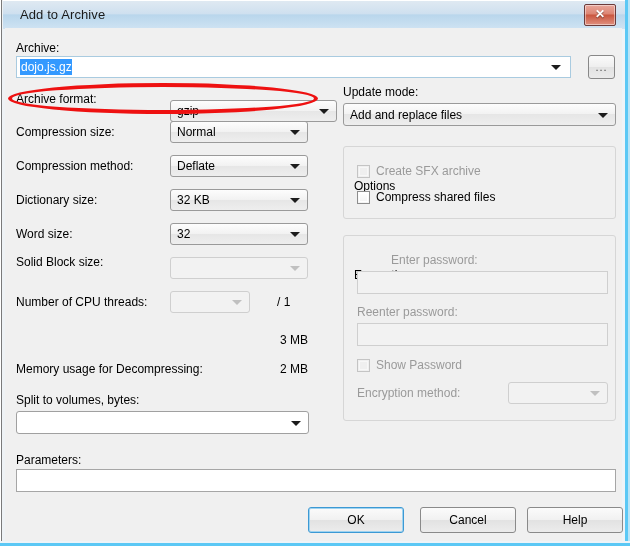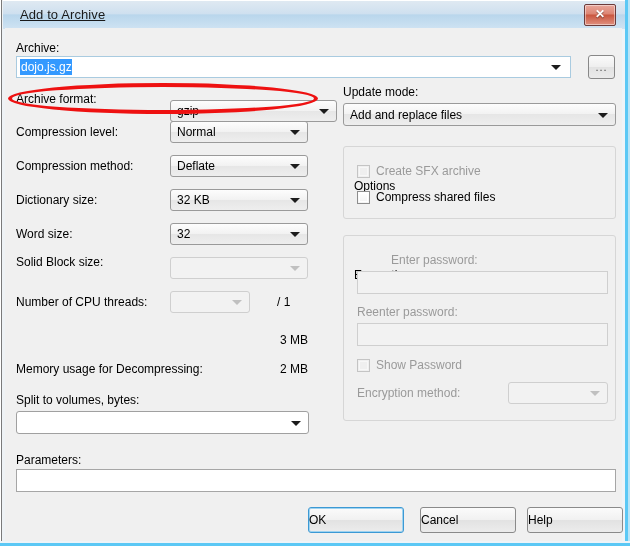--- a/index.html
+++ b/index.html
@@ -34,21 +34,20 @@
   }
   .titlebar {
     position: absolute; left: 3px; top: 0; right: 5px; height: 28px;
     background: linear-gradient(to bottom, #dfe9f2 0%, #cfe0ef 45%, #b9d6ec 50%, #cfe3f3 100%);
     border-top: 1px solid #ffffff;
   }
   .titlebar-text {
     position: absolute; left: 17px; top: 6px;
     font-size: 13px; color: #1a1a1a;
     letter-spacing: 0.1px;
-    text-decoration: underline;
   }
   .close-btn {
     position: absolute; right: 9px; top: 3px;
     width: 30px; height: 20px;
     border: 1px solid #6b3b3b;
     border-radius: 2px;
     background: linear-gradient(to bottom, #e8a79c 0%, #dd8573 45%, #c9563f 50%, #e0907f 100%);
     box-shadow: inset 0 0 0 1px rgba(255,255,255,0.45);
     cursor: pointer;
   }
@@ -202,20 +201,21 @@
   
   .btn {
     position: absolute;
     box-sizing: border-box;
     height: 26px;
     border: 1px solid #8a8a8a;
     border-radius: 3px;
     background: linear-gradient(to bottom, #fbfbfb 0%, #f1f1f1 48%, #e2e2e2 50%, #ececec 100%);
     font-size: 12px;
     color: #000;
+    text-align: center;
     line-height: 24px;
     cursor: pointer;
   }
   .btn.default {
     border: 1px solid #3c99d4;
     box-shadow: 0 0 0 1px #9fd3f0 inset;
   }
   
   .annot-ellipse {
     position: absolute;
@@ -255,21 +255,21 @@
     <div class="browse-btn" style="left:583px; top:27px; width:27px; height:24px;">
       <div class="dots">...</div>
     </div>
 
     <div class="lbl" style="left:11px; top:64px;">Archive format:</div>
     <div class="combo" style="left:165px; top:72px; width:167px; height:22px;">
       <div class="ctext">gzip</div>
       <div class="arrow"></div>
     </div>
 
-    <div class="lbl" style="left:11px; top:97px;">Compression level:</div>
+    <div class="lbl" style="left:11px; top:97px;">Compression size:</div>
     <div class="combo" style="left:165px; top:93px; width:138px; height:22px;">
       <div class="ctext">Normal</div>
       <div class="arrow"></div>
     </div>
 
     <div class="lbl" style="left:11px; top:131px;">Compression method:</div>
     <div class="combo" style="left:165px; top:127px; width:138px; height:22px;">
       <div class="ctext">Deflate</div>
       <div class="arrow"></div>
     </div>

